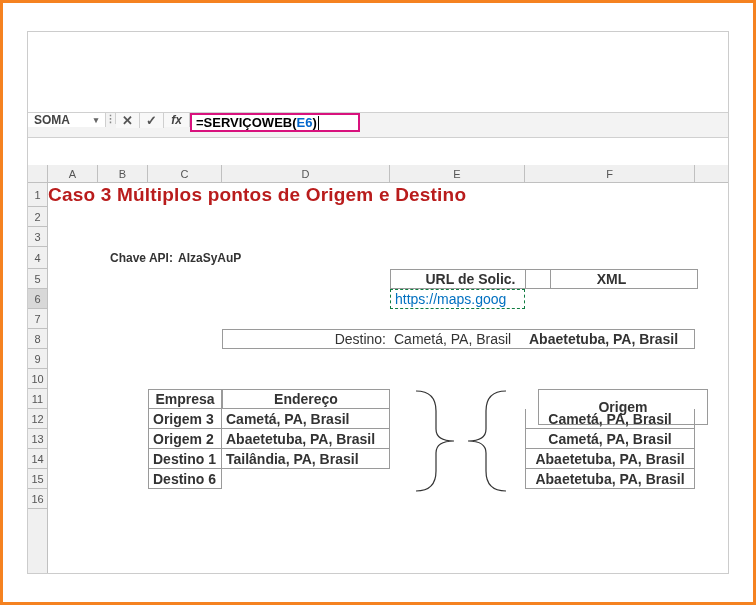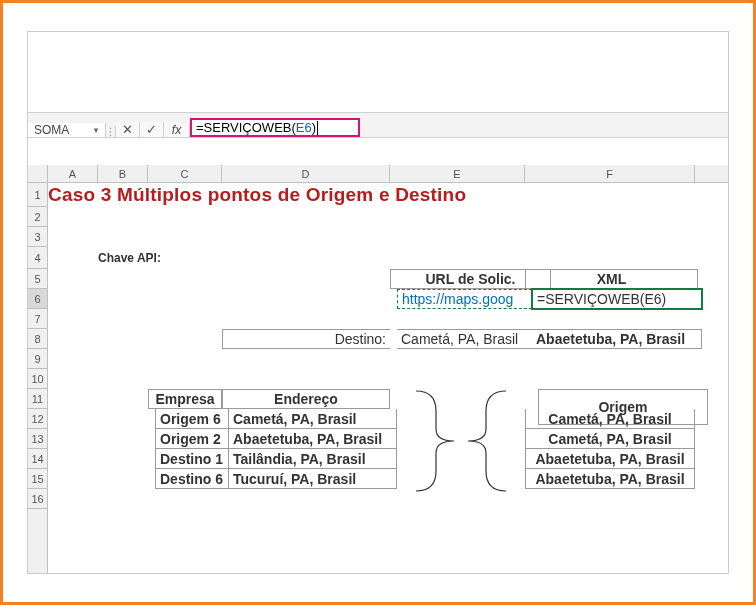--- a/index.html
+++ b/index.html
@@ -29,23 +29,24 @@
 
   
   .formula-bar-area {
     position: absolute;
     top: 80px; left: 0; right: 0;
     height: 26px;
     border-top: 1px solid #d0d0d0;
     border-bottom: 1px solid #d0d0d0;
     background: #f3f3f3;
     display: flex;
-    align-items: flex-end;
+    align-items: flex-start;
     font-size: 12px;
     color: #444;
+    font-weight: bold;
   }
   .name-box {
     width: 78px;
     border-right: 1px solid #cfcfcf;
     background: #fff;
     display: flex;
     align-items: center;
     padding-left: 6px;
     position: relative;
   }
@@ -141,21 +142,21 @@
   }
   .title-cell {
     font-size: 19px;
     font-weight: bold;
     color: #b91c1c;
     letter-spacing: .2px;
   }
   .bold { font-weight: bold; }
   .center { justify-content:center; text-align:center; }
   .right { justify-content:flex-end; padding-right:4px; }
-  .pl { padding-left:4px;margin-left:7px; }
+  .pl { padding-left:4px; }
 
   .b-box { border:1px solid #9a9a9a; }
   .b-l { border-left:1px solid #9a9a9a; }
   .b-r { border-right:1px solid #9a9a9a;font-weight:bold; }
   .b-t { border-top:1px solid #9a9a9a; }
   .b-b { border-bottom:1px solid #9a9a9a; }
 
   .active-cell {
     border:1px solid #107c41;
     outline:1px solid #107c41;
@@ -222,43 +223,42 @@
         <div class="rh" style="height:20px">13</div>
         <div class="rh" style="height:20px">14</div>
         <div class="rh" style="height:20px">15</div>
         <div class="rh" style="height:20px">16</div>
       </div>
 
       <div class="cells">
 
         <div class="cell title-cell" style="left:0;top:0;width:640px;height:24px">Caso 3 Múltiplos pontos de Origem e Destino</div>
 
-        <div class="cell bold" style="left:50px;top:64px;width:80px;height:22px;font-size:12px">Chave API:</div>
+        <div class="cell bold" style="left:62px;top:64px;width:80px;height:22px;font-size:12px">Chave API:</div>
+        <div class="cell bold" style="left:130px;top:64px;width:140px;height:22px;font-size:12px">AIzaSyAuP</div>
 
         <div class="cell center bold b-box" style="left:342px;top:86px;width:161px;height:20px">URL de Solic.</div>
         <div class="cell center bold b-box" style="left:477px;top:86px;width:173px;height:20px">XML</div>
 
         <div class="cell pl marquee" style="left:342px;top:106px;width:135px;height:20px;color:#0070c0">https://maps.goog</div>
-        <div class="cell pl active-cell" style="left:477px;top:106px;width:170px;height:20px">=SERVIÇOWEB(E6)</div>
 
         <div class="cell right b-t b-b b-l" style="left:174px;top:146px;width:168px;height:20px">Destino:</div>
         <div class="cell pl b-t b-b" style="left:342px;top:146px;width:135px;height:20px">Cametá, PA, Brasil</div>
         <div class="cell pl b-t b-b b-r" style="left:477px;top:146px;width:170px;height:20px">Abaetetuba, PA, Brasil</div>
 
         <div class="cell center bold b-box" style="left:100px;top:206px;width:74px;height:20px">Empresa</div>
         <div class="cell center bold b-box" style="left:174px;top:206px;width:168px;height:20px">Endereço</div>
 
-        <div class="cell pl b-l b-r b-b" style="left:100px;top:226px;width:74px;height:20px">Origem 6</div>
+        <div class="cell pl b-l b-r b-b" style="left:100px;top:226px;width:74px;height:20px">Origem 3</div>
         <div class="cell pl b-r b-b" style="left:174px;top:226px;width:168px;height:20px">Cametá, PA, Brasil</div>
         <div class="cell pl b-l b-r b-b" style="left:100px;top:246px;width:74px;height:20px">Origem 2</div>
         <div class="cell pl b-r b-b" style="left:174px;top:246px;width:168px;height:20px">Abaetetuba, PA, Brasil</div>
         <div class="cell pl b-l b-r b-b" style="left:100px;top:266px;width:74px;height:20px">Destino 1</div>
         <div class="cell pl b-r b-b" style="left:174px;top:266px;width:168px;height:20px">Tailândia, PA, Brasil</div>
         <div class="cell pl b-l b-r b-b" style="left:100px;top:286px;width:74px;height:20px">Destino 6</div>
-        <div class="cell pl b-r b-b" style="left:174px;top:286px;width:168px;height:20px">Tucuruí, PA, Brasil</div>
 
         <div class="cell center bold b-box" style="left:490px;top:206px;width:170px;height:36px">Origem</div>
         <div class="cell center b-l b-r b-b" style="left:477px;top:226px;width:170px;height:20px">Cametá, PA, Brasil</div>
         <div class="cell center b-l b-r b-b" style="left:477px;top:246px;width:170px;height:20px">Cametá, PA, Brasil</div>
         <div class="cell center b-l b-r b-b" style="left:477px;top:266px;width:170px;height:20px">Abaetetuba, PA, Brasil</div>
         <div class="cell center b-l b-r b-b" style="left:477px;top:286px;width:170px;height:20px">Abaetetuba, PA, Brasil</div>
 
         <svg class="brace-svg" style="left:358px;top:206px" width="110" height="104" viewBox="0 0 110 104">
           <path d="M10 2 Q30 2 30 22 L30 40 Q30 52 48 52 Q30 52 30 64 L30 82 Q30 102 10 102" fill="none" stroke="#333" stroke-width="1.2"></path>
           <path d="M100 2 Q80 2 80 22 L80 40 Q80 52 62 52 Q80 52 80 64 L80 82 Q80 102 100 102" fill="none" stroke="#333" stroke-width="1.2"></path>

